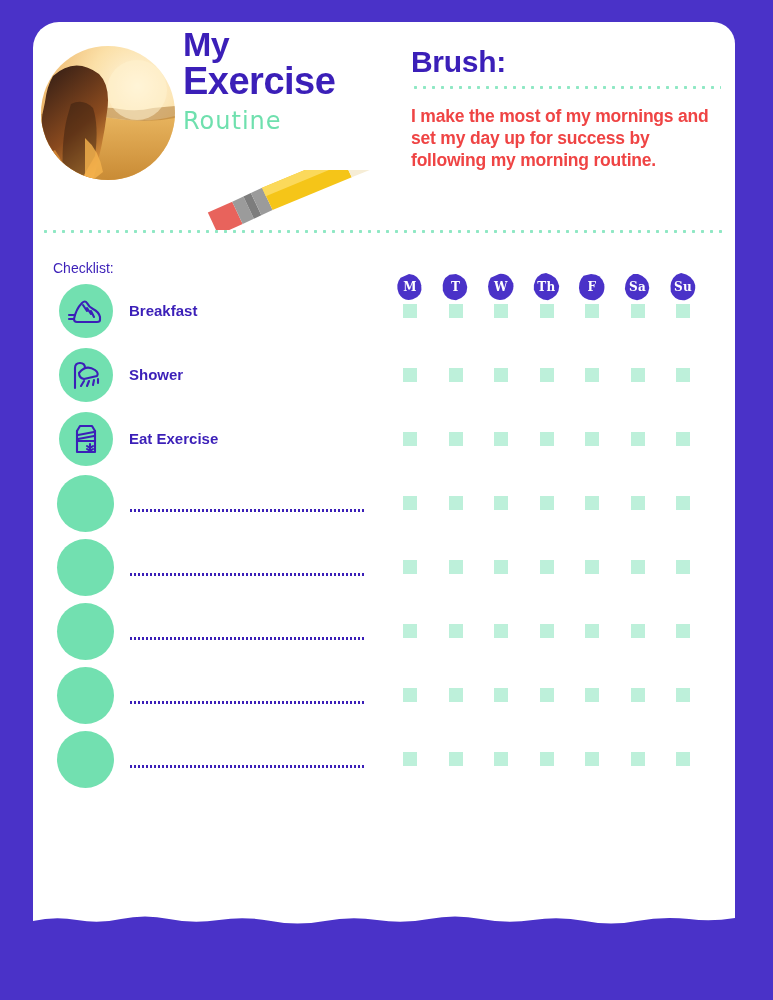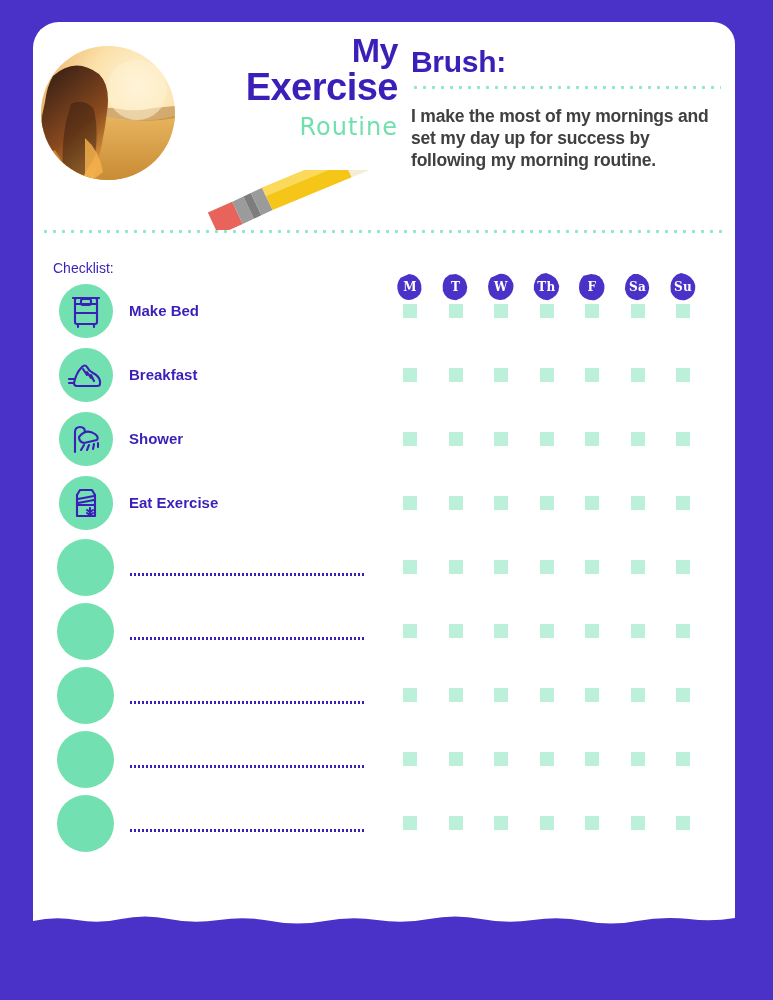--- a/index.html
+++ b/index.html
@@ -47,23 +47,23 @@
     height: 134px;
     border-radius: 50%;
     overflow: hidden;
   }
   #photo svg { display: block; }
 
   
   #title-block {
     position: absolute;
     left: 150px;
-    top: 10px;
+    top: 4px;
     width: 215px;
-    text-align: right;
+    text-align: left;
   }
   .t-line1, .t-line2 {
     color: #3b1fb8;
     font-size: 38px;
     line-height: 38px;
     font-weight: bold;
     letter-spacing: -0.5px;
   }
   .t-line1 { font-size: 34px; line-height: 36px; }
   .t-line3 {
@@ -97,21 +97,21 @@
   }
   .dot-rule-mint {
     height: 3px;
     background-image: radial-gradient(circle, #8fe8c4 1.4px, rgba(0,0,0,0) 1.5px);
     background-size: 9px 3px;
     background-repeat: repeat-x;
   }
   #name-rule { margin-top: 6px; width: 310px; }
   #affirmation {
     margin-top: 16px;
-    color: #404040;
+    color: #ef4444;
     font-size: 17.5px;
     line-height: 22px;
     font-weight: 600;
     letter-spacing: -0.2px;
   }
   #header-rule { position: absolute; left: 8px; top: 208px; width: 686px; }
 
   
   #checklist-label {
     position: absolute;
@@ -290,40 +290,20 @@
         <svg width="30" height="30" viewBox="0 0 32 30">
           <path d="M14 0 Q26 2 29 13 Q30 25 18 29 Q7 30 3 20 Q1 8 9 2 Z" fill="#4a32c8"></path>
         </svg>
         <span>Su</span>
       </div>
     </div>
   <div id="rows">
       <div class="row">
         <div class="row-circle">
           <svg width="40" height="40" viewBox="0 0 40 40">
-            <rect x="9" y="7" width="22" height="26" rx="2" fill="none" stroke="#3b1fb8" stroke-width="2.1" stroke-linecap="round" stroke-linejoin="round"></rect>
-            <path d="M9 13 L31 13 M9 22 L31 22 M12 33 L12 36 M28 33 L28 36" fill="none" stroke="#3b1fb8" stroke-width="2.1" stroke-linecap="round" stroke-linejoin="round"></path>
-            <rect x="15" y="8" width="10" height="6" rx="2" fill="none" stroke="#3b1fb8" stroke-width="2.1" stroke-linecap="round" stroke-linejoin="round"></rect>
-            <path d="M7 7 L33 7" fill="none" stroke="#3b1fb8" stroke-width="2.1" stroke-linecap="round" stroke-linejoin="round"></path>
-          </svg>
-        </div>
-        <div class="row-label">Make Bed</div>
-        <div class="row-boxes">
-          <div class="chk" style="left: 8px;"></div>
-          <div class="chk" style="left: 53.5px;"></div>
-          <div class="chk" style="left: 99px;"></div>
-          <div class="chk" style="left: 144.5px;"></div>
-          <div class="chk" style="left: 190px;"></div>
-          <div class="chk" style="left: 235.5px;"></div>
-          <div class="chk" style="left: 281px;"></div>
-        </div>
-      </div>
-      <div class="row">
-        <div class="row-circle">
-          <svg width="40" height="40" viewBox="0 0 40 40">
             <path d="M8 28 Q10 18 16 12 Q19 9 21 12 Q23 16 27 18 Q33 21 34 26 L34 29 Q34 31 31 31 L11 31 Q8 31 8 28 Z" fill="none" stroke="#3b1fb8" stroke-width="2.1" stroke-linecap="round" stroke-linejoin="round"></path>
             <path d="M17 14 L21 20 M21 17 L25 23 M25 20 L28 26" fill="none" stroke="#3b1fb8" stroke-width="2.1" stroke-linecap="round" stroke-linejoin="round"></path>
             <path d="M3 24 L9 24 M3 28 L8 28" fill="none" stroke="#3b1fb8" stroke-width="2.1" stroke-linecap="round" stroke-linejoin="round"></path>
           </svg>
         </div>
         <div class="row-label">Breakfast</div>
         <div class="row-boxes">
           <div class="chk" style="left: 8px;"></div>
           <div class="chk" style="left: 53.5px;"></div>
           <div class="chk" style="left: 99px;"></div>

